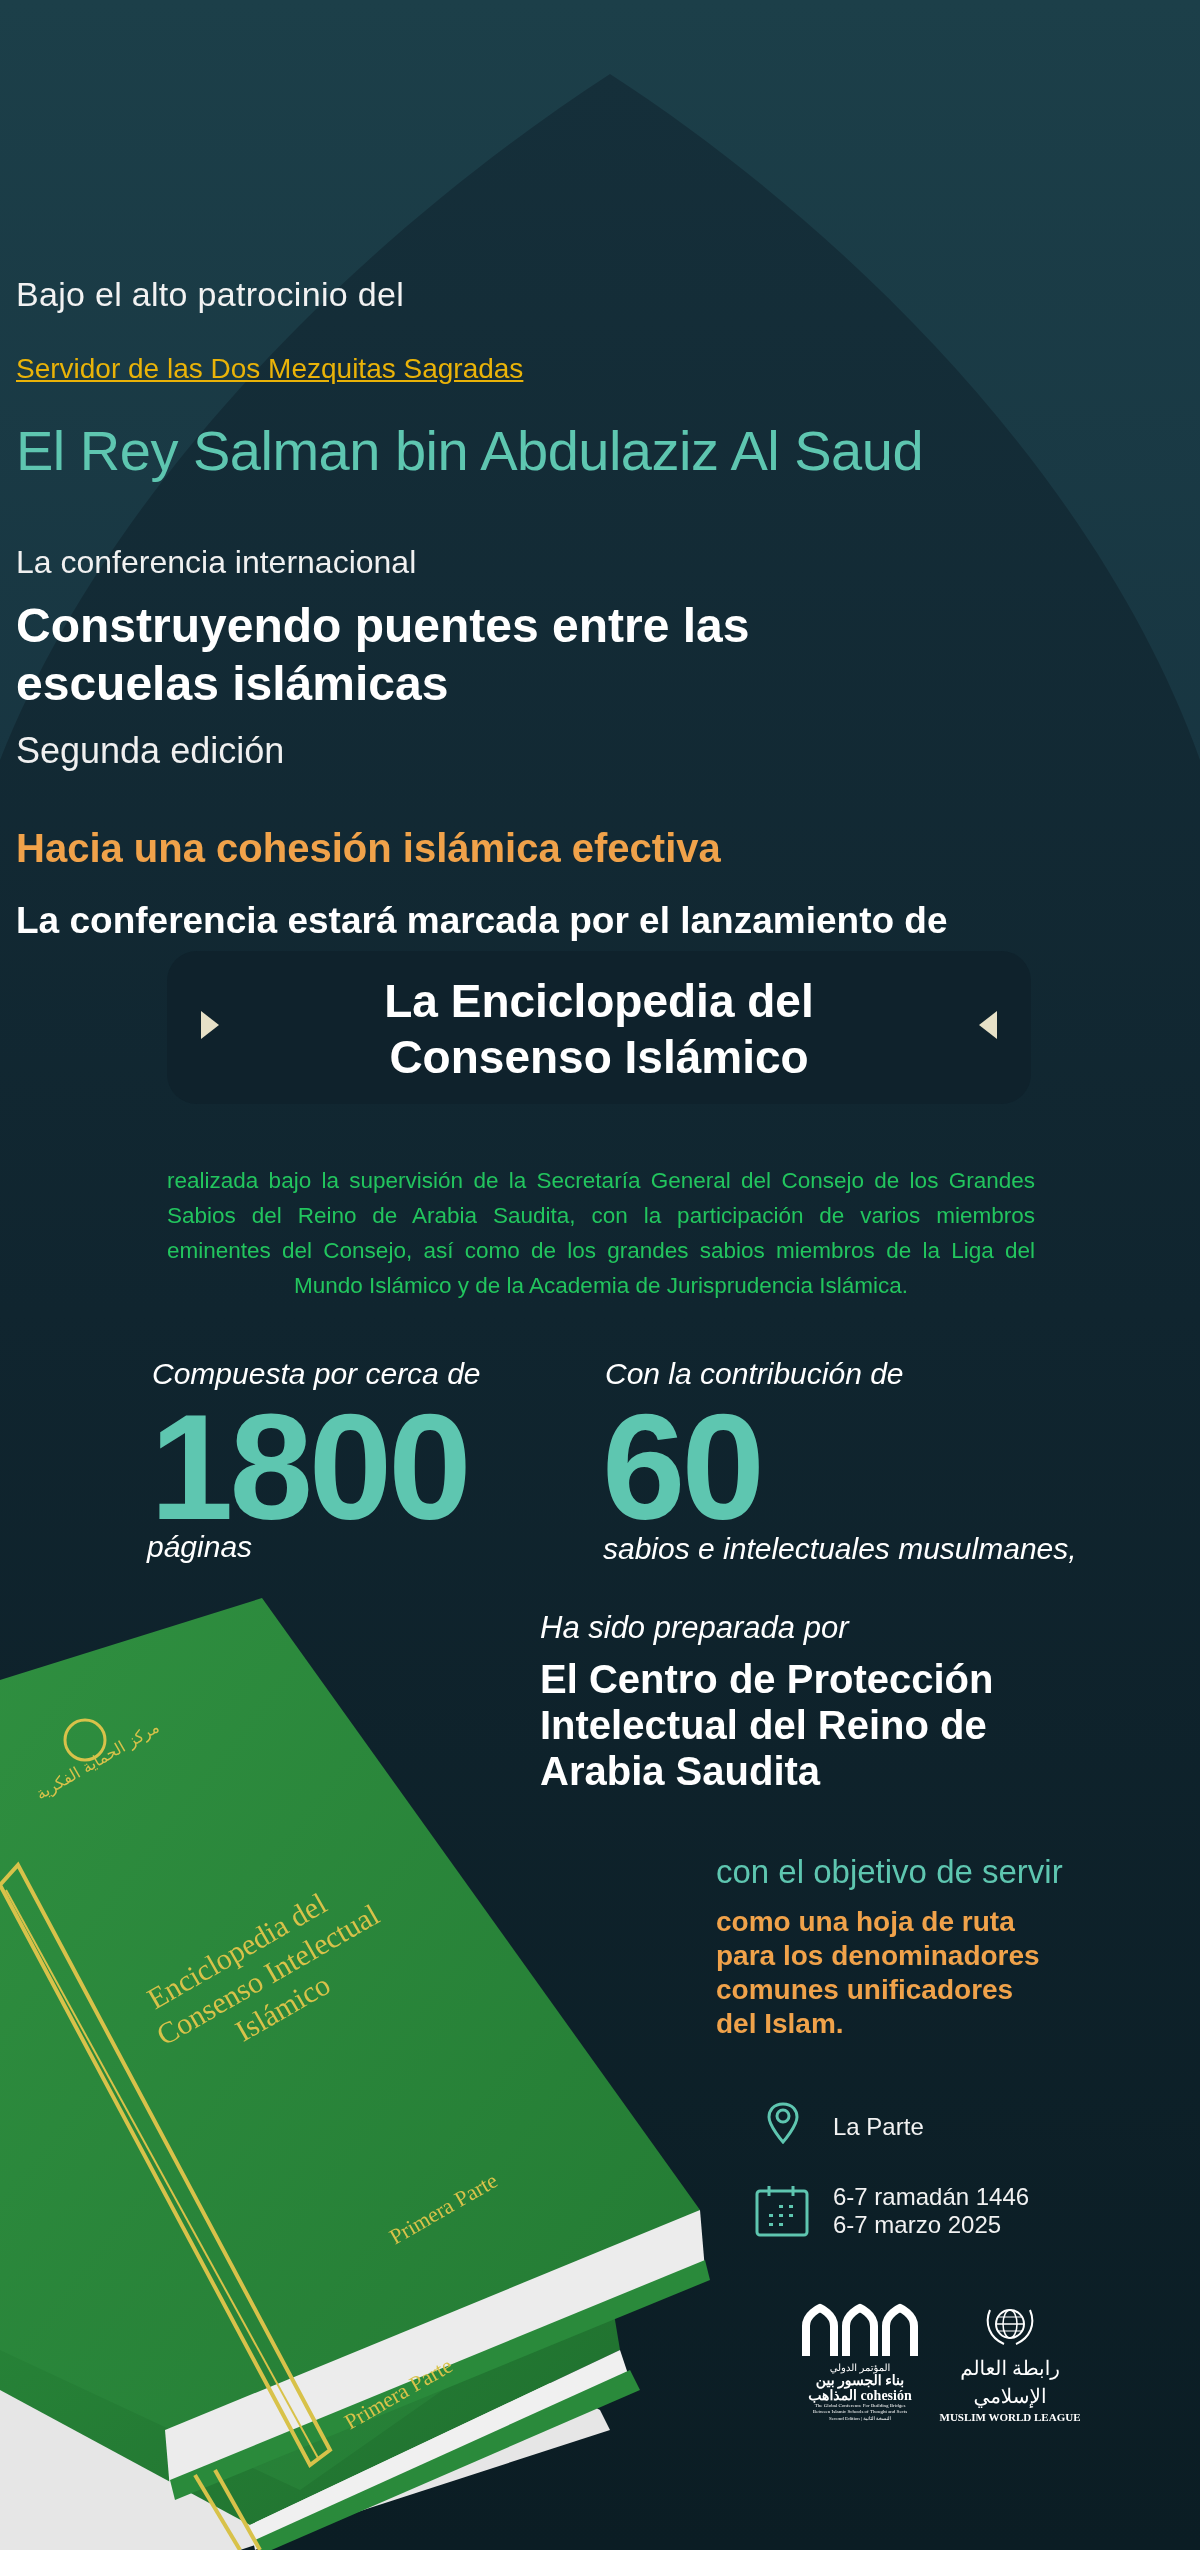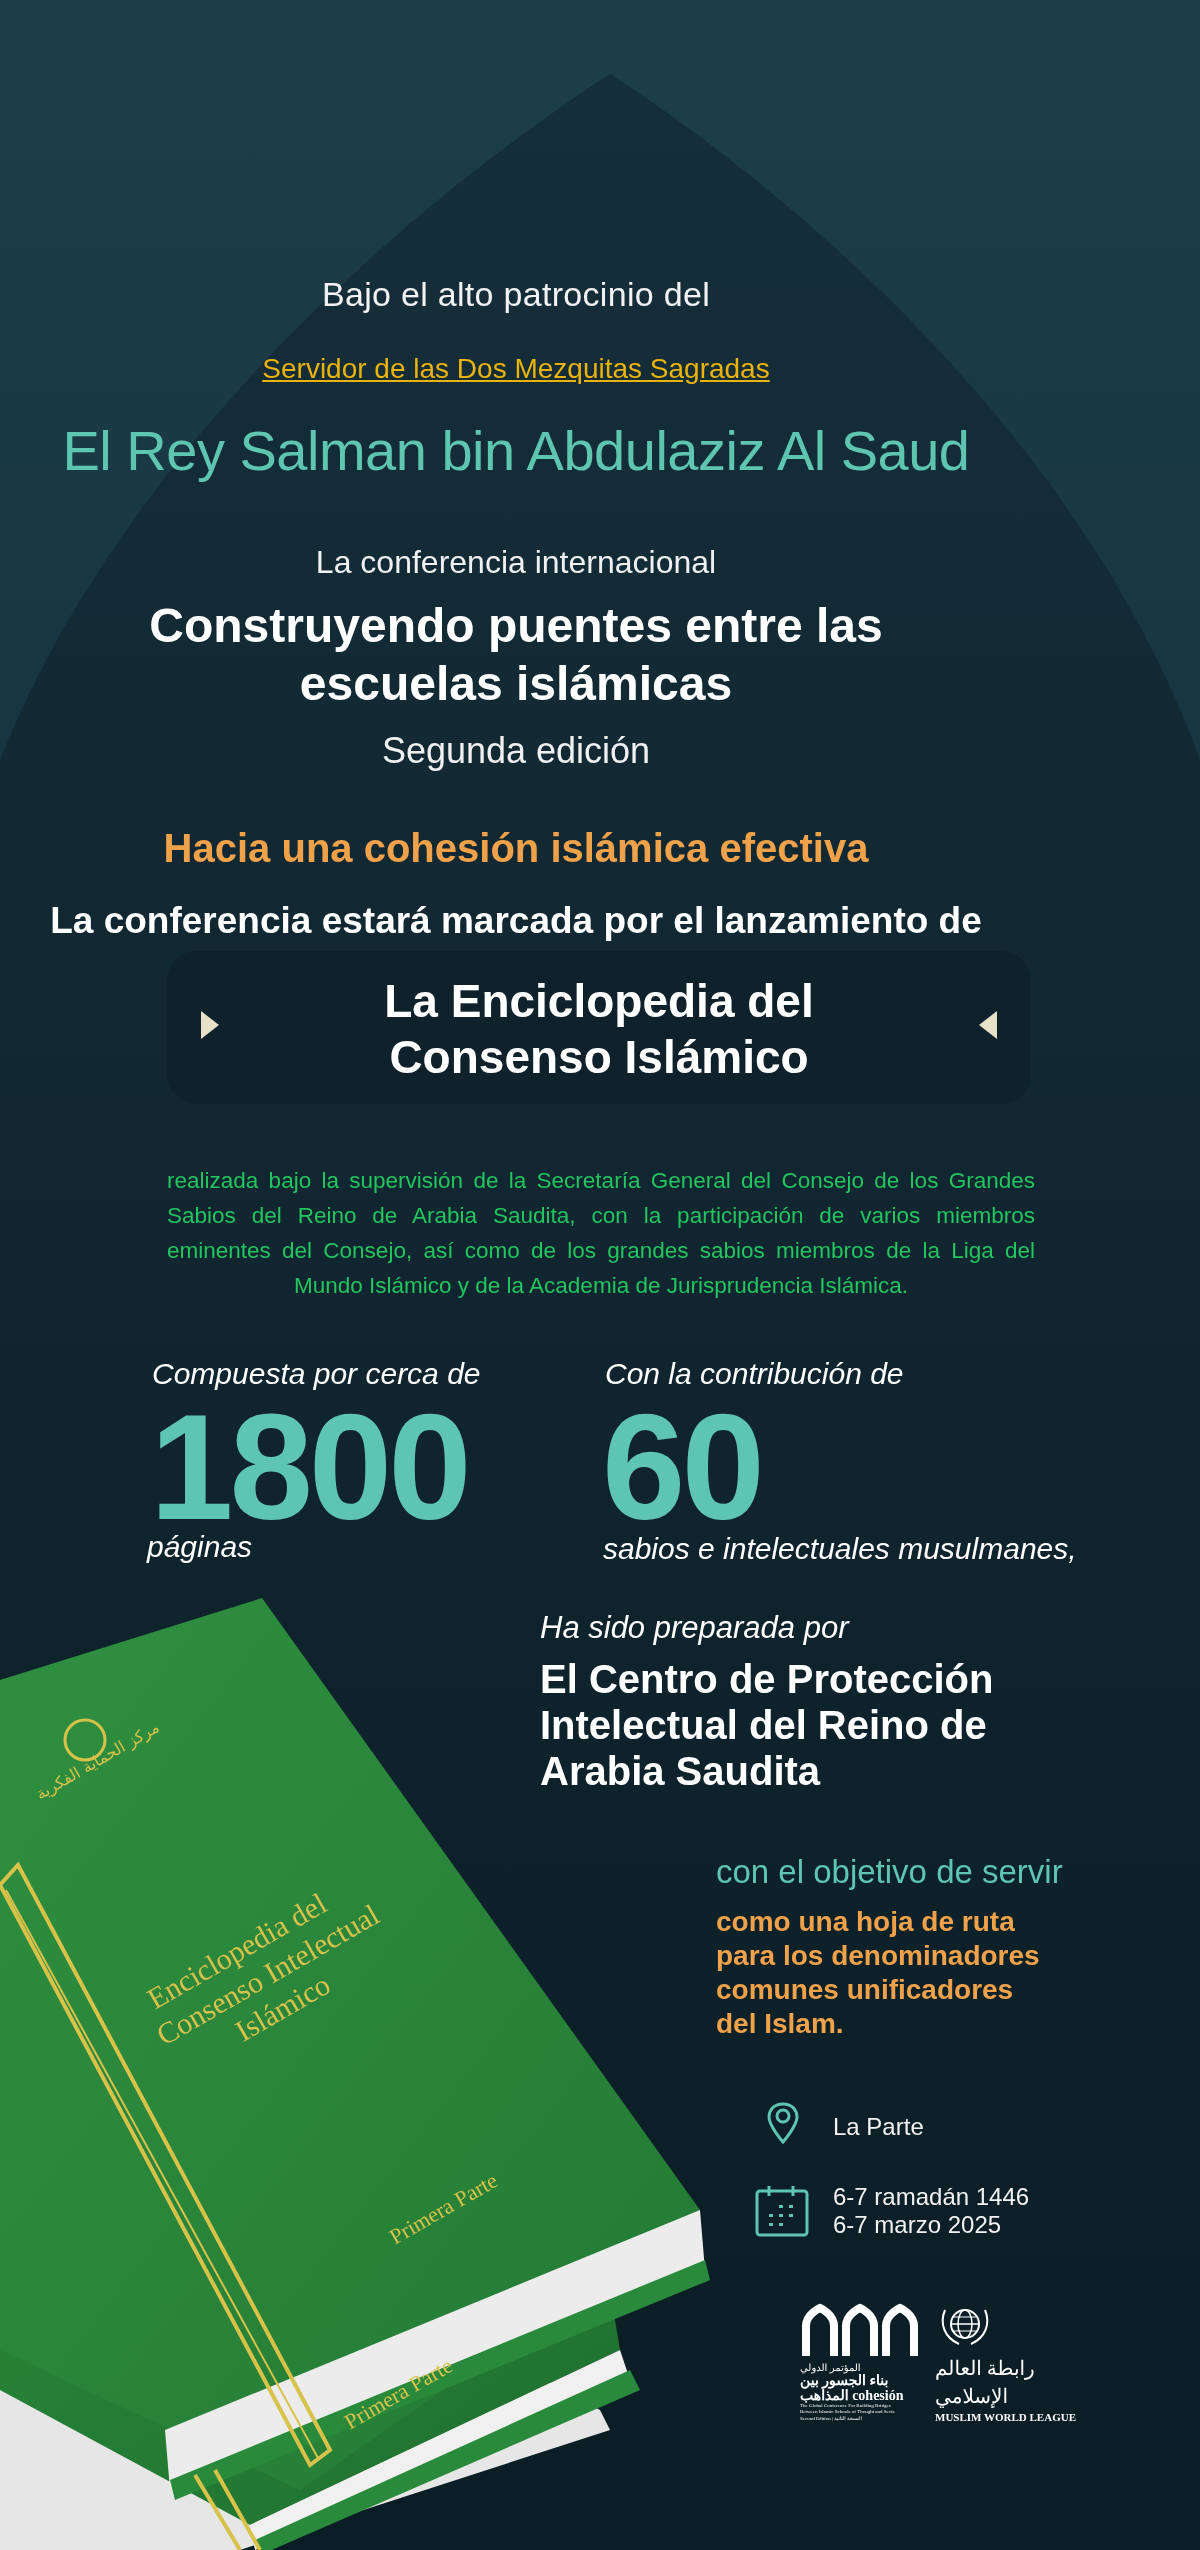--- a/index.html
+++ b/index.html
@@ -9,21 +9,21 @@
     overflow: hidden;
     background: #1b3e48;
     font-family: "Liberation Sans", "DejaVu Sans", sans-serif;
     color: #ffffff;
   }
   .bg-arch {
     position: absolute; left: 0; top: 0; width: 1200px; height: 2550px;
     z-index: 0;
   }
   .abs { position: absolute; z-index: 2; }
-  .center { left: 0; width: 1032px; text-align: center; }
+  .center { left: 16px; width: 1032px; text-align: left; }
   .light { font-weight: 400; }
 
   .t-patron { top: 275px; font-size: 34px; color: #f2f2f2; letter-spacing: 0.3px; }
   .t-servidor { top: 353px; font-size: 28px; color: #eab308; text-decoration: underline; }
   .t-king { top: 418px; font-size: 56px; font-weight: 400; color: #5ec6b0; letter-spacing: -0.5px; }
   .t-conf { top: 544px; font-size: 32px; color: #f0f0f0; }
   .t-title { top: 597px; font-size: 48px; font-weight: 700; line-height: 58px; color: #ffffff; }
   .t-edition { top: 730px; font-size: 36px; color: #f0f0f0; }
   .t-towards { top: 826px; font-size: 40px; font-weight: 700; color: #f0a24a; }
   .t-launch { top: 900px; font-size: 37px; font-weight: 700; color: #ffffff; }
@@ -70,21 +70,21 @@
   .row-date { top: 2183px; }
   .info-icon { width: 56px; height: 56px; margin-right: 22px; }
   .info-text { font-size: 24px; color: #f2f2f2; line-height: 28px; }
   .row-loc .info-text { margin-top: 17px; }
   .row-date .info-text { margin-top: 0px; }
 
   .books { position: absolute; left: 0; top: 1590px; width: 720px; height: 960px; z-index: 1; }
 
   .logo1 { left: 800px; top: 2300px; width: 120px; height: 130px; }
   .logo2 { left: 935px; top: 2300px; width: 150px; height: 130px; }
-  .logo-small { font-family: "Liberation Serif", serif; color: #ffffff; }
+  .logo-small { font-family: "Liberation Serif", serif; color: #ffffff; text-align: center; }
 </style>
 </head>
 <body>
 
 <svg class="bg-arch" viewBox="0 0 1200 2550" preserveAspectRatio="none">
   <defs>
     <linearGradient id="archGrad" x1="0" y1="0" x2="0" y2="1">
       <stop offset="0" stop-color="#152f3a"></stop>
       <stop offset="0.5" stop-color="#10252f"></stop>
       <stop offset="1" stop-color="#0b1d24"></stop>

